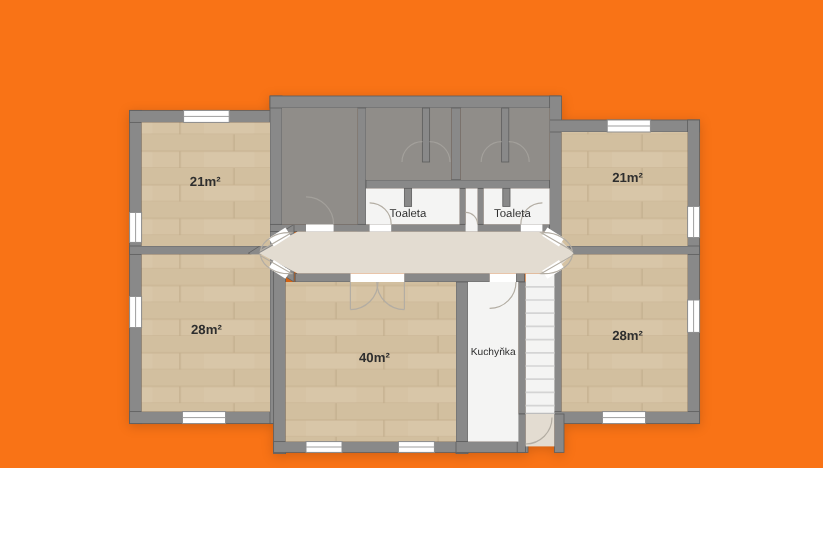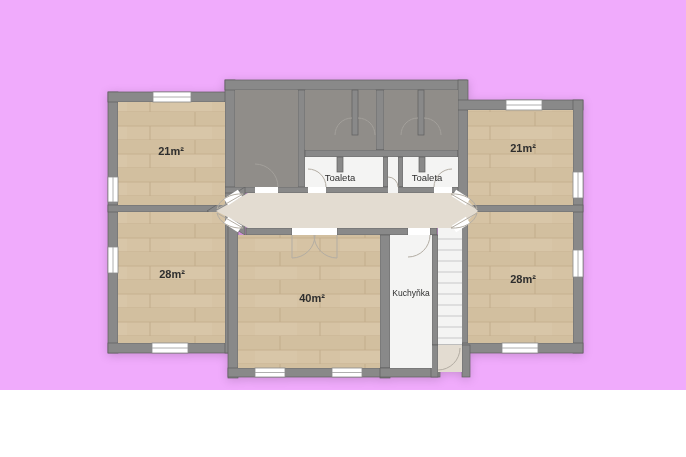--- a/index.html
+++ b/index.html
@@ -1,16 +1,16 @@
 <!DOCTYPE html>
 <html style="--wall: #898989; --wall-outline: #5f5f5f; --wood-floor: #d6c3a4; --wood-line: #c6b190; --dark-room: #908d89; --corridor: #e3dcd1; --white-room: #f4f4f3; --window: #ffffff; --label-text: #2e2e2e;"><head>
 <meta charset="utf-8">
 <style>
   html,body { margin:0; padding:0; background:#ffffff; }
-  .stage { position:relative; width:686px; height:390px; background:#f0abfc; overflow:hidden;
+  .stage { position:relative; width:686px; height:390px; background:#f97316; overflow:hidden;
            font-family:"Liberation Sans", sans-serif; }
   svg.plan { position:absolute; left:0; top:0; filter: drop-shadow(0 2px 5px rgba(0,0,0,0.16)); }
   .wall        { fill:var(--wall,#898989); stroke:var(--wall-outline,#5f5f5f); stroke-width:.7; }
   .endwall     { fill:var(--wall,#898989); stroke:var(--wall-outline,#5f5f5f); stroke-width:.7; }
   .floor-wood  { fill:url(#woodPattern); }
   .floor-dark  { fill:var(--dark-room,#908d89); }
   .floor-white { fill:var(--white-room,#f4f4f3); }
   .floor-corr  { fill:var(--corridor,#e3dcd1); }
   .gap         { fill:#ffffff; }
   .gap-line    { stroke:#ffffff; stroke-width:8; }

